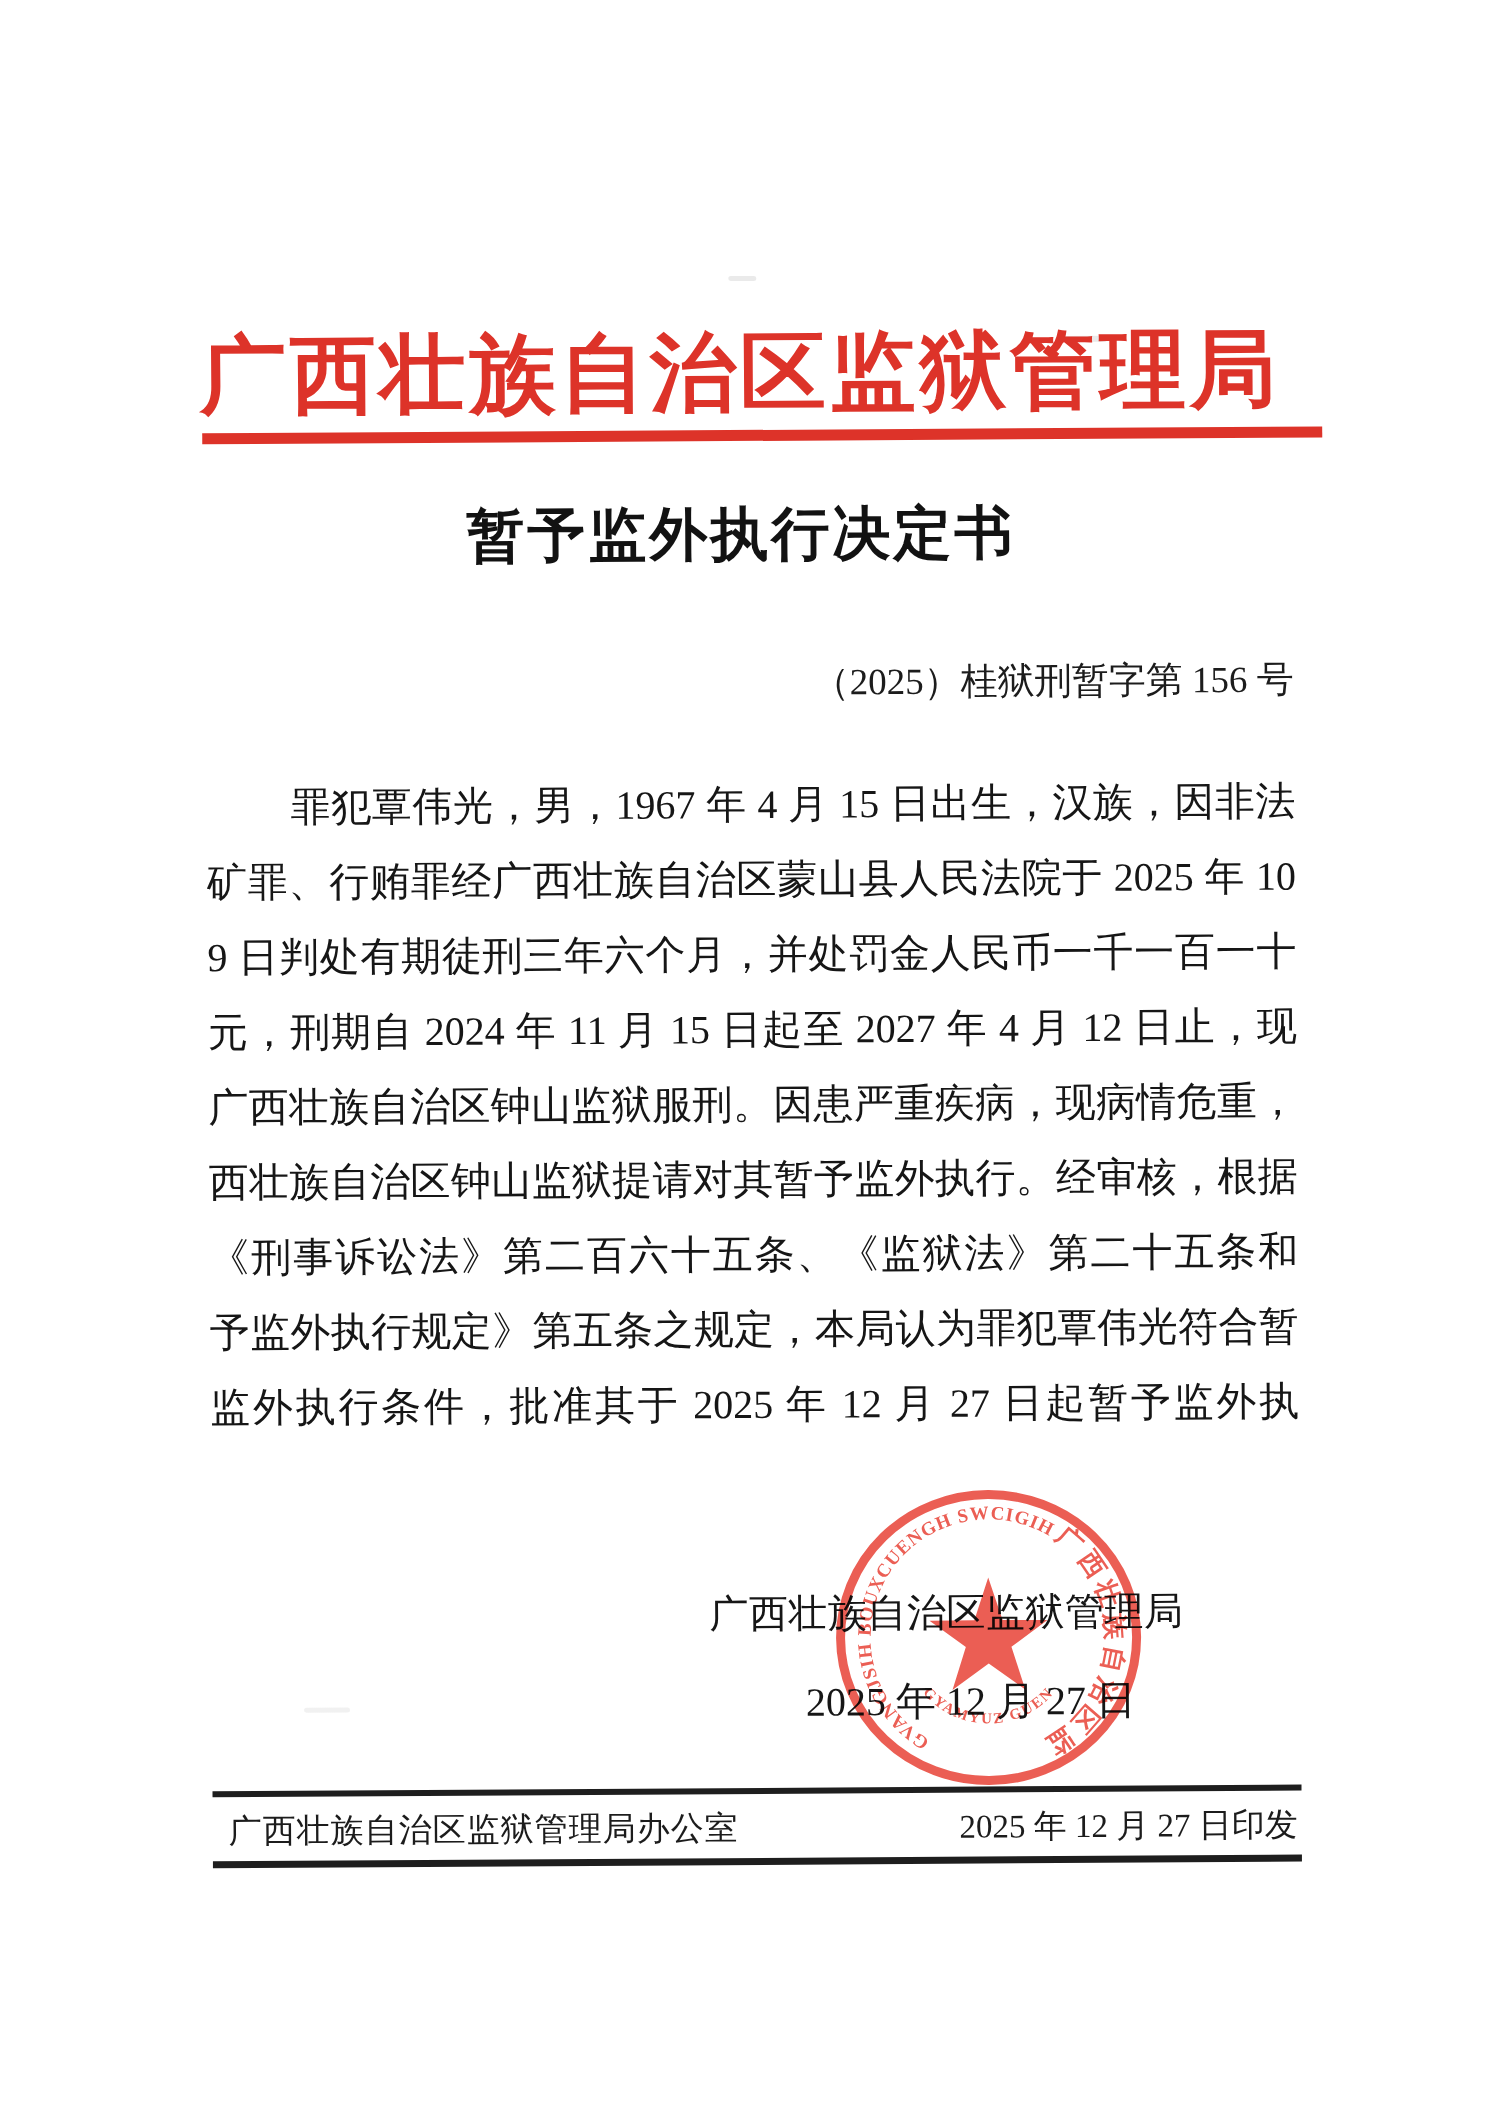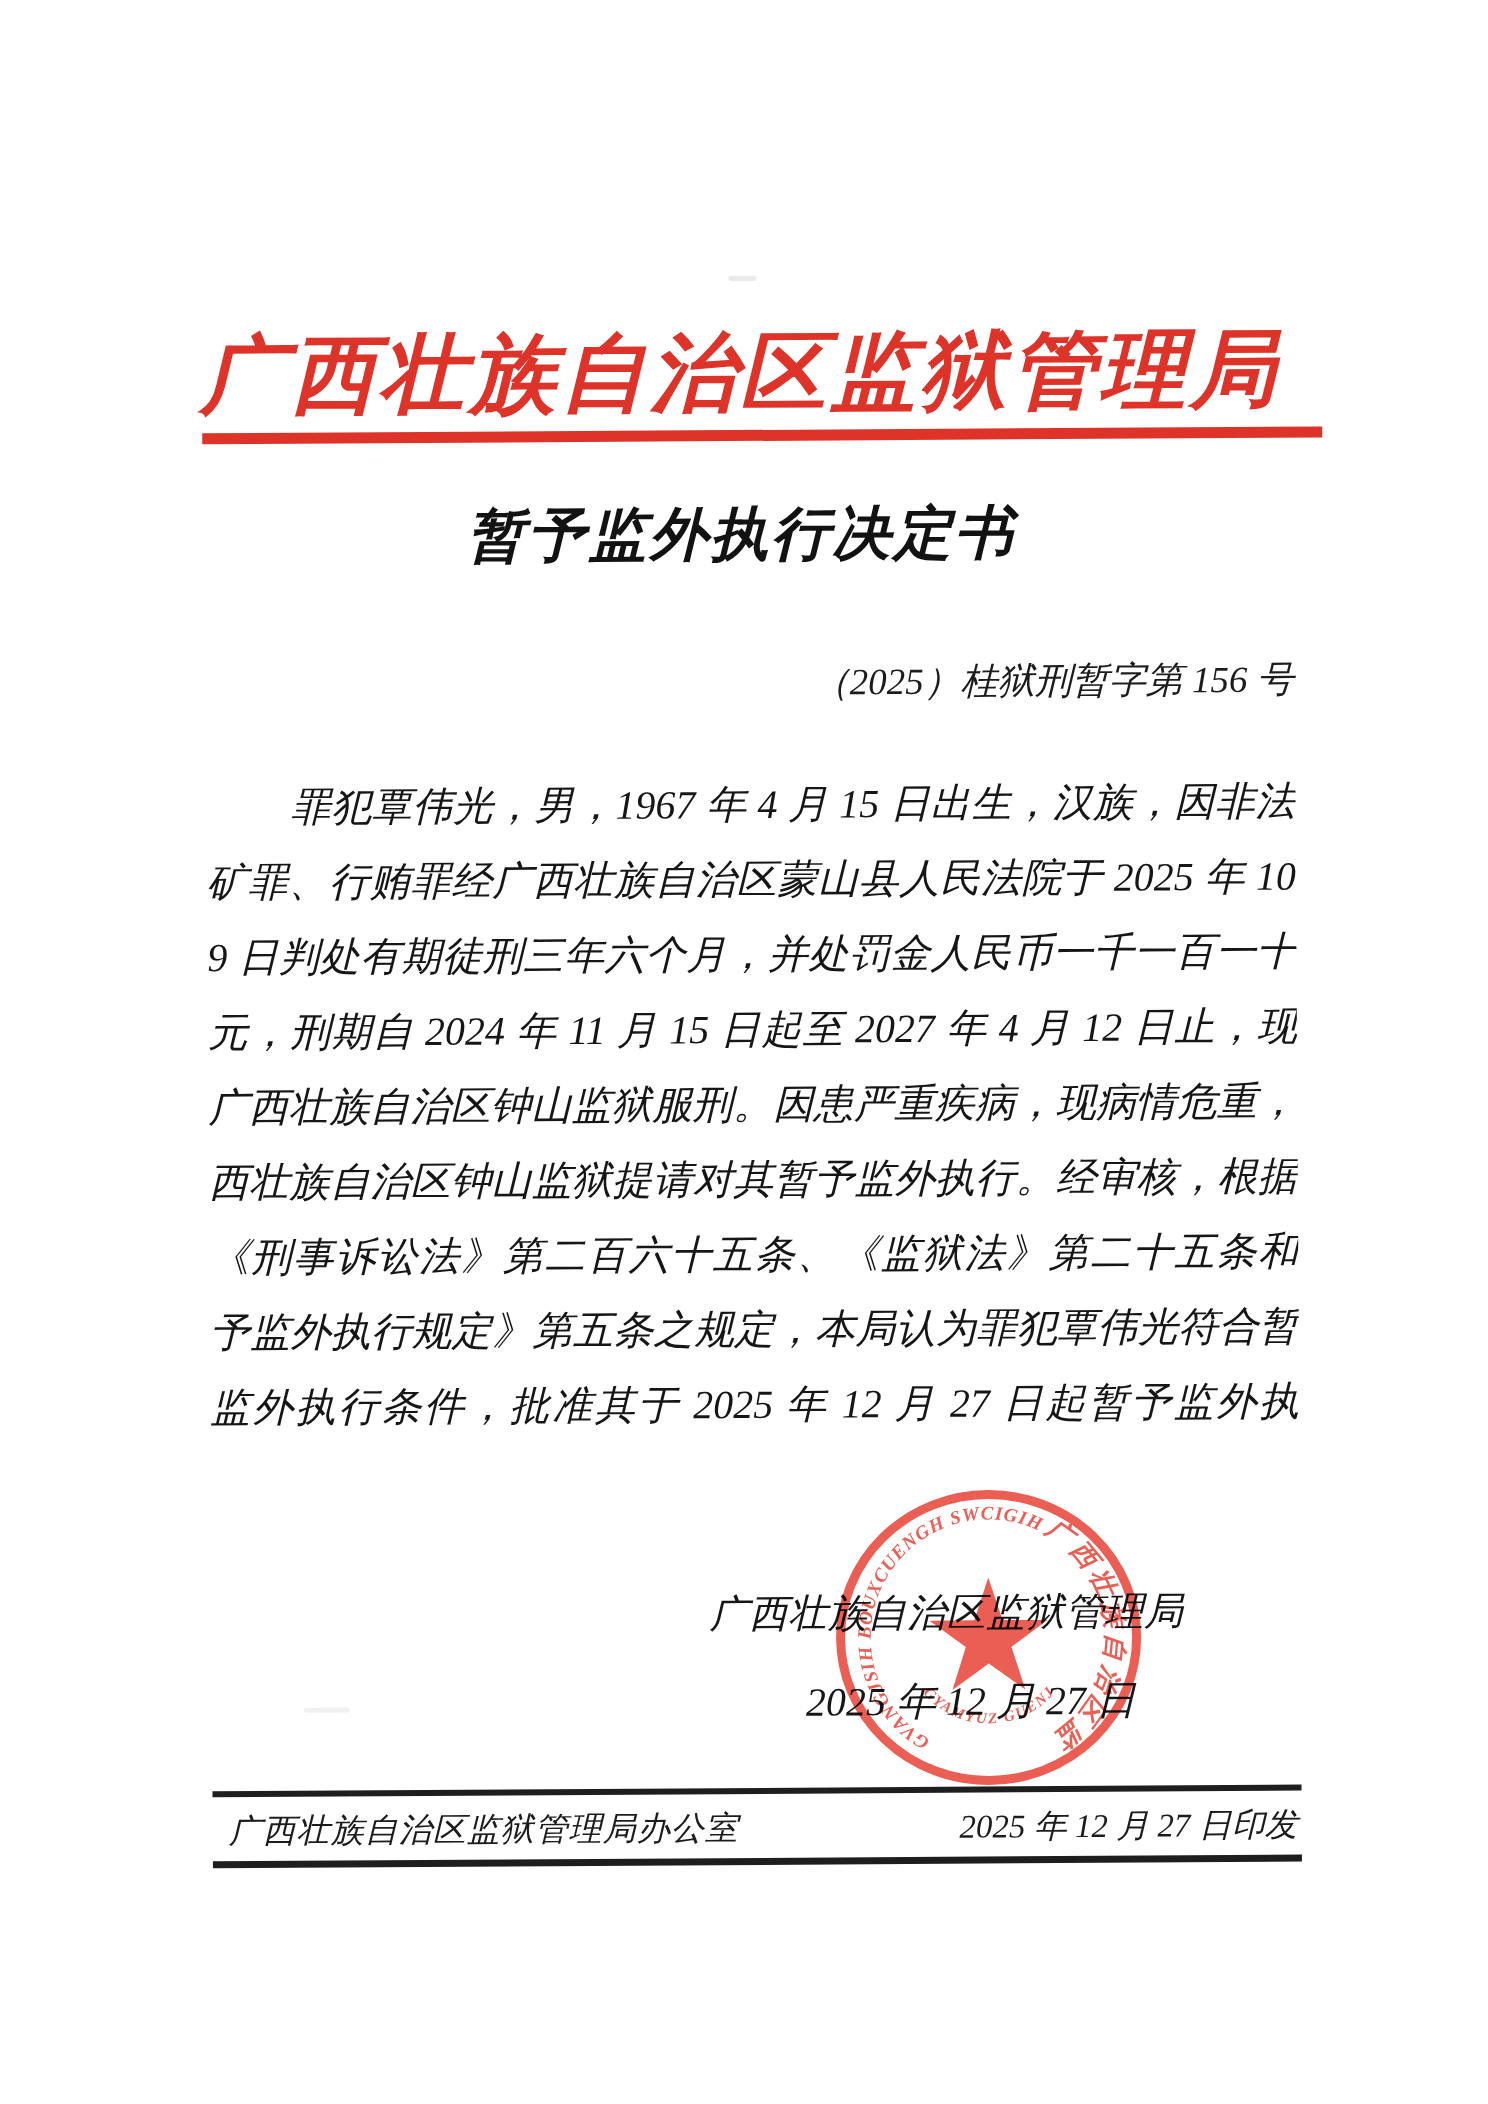--- a/index.html
+++ b/index.html
@@ -4,21 +4,20 @@
 <style>
   html,body{margin:0;padding:0;background:#888;}
   .page{
     position:relative;
     width:1488px;height:2104px;
     margin:0 auto;
     background:#fff;
     overflow:hidden;
     font-family:"Liberation Serif","DejaVu Serif",serif;
     color:#1a1a1a;
-    font-style:italic;
   }
   .tilt{position:absolute;inset:0;transform:rotate(-0.35deg);transform-origin:50% 50%;}
 
   .letterhead-title{
     position:absolute;top:318px;left:0;width:100%;
     text-align:center;
     font-size:86px;font-weight:bold;letter-spacing:4px;
     color:#dd3329;line-height:110px;white-space:nowrap;
   }
   .letterhead-rule{

